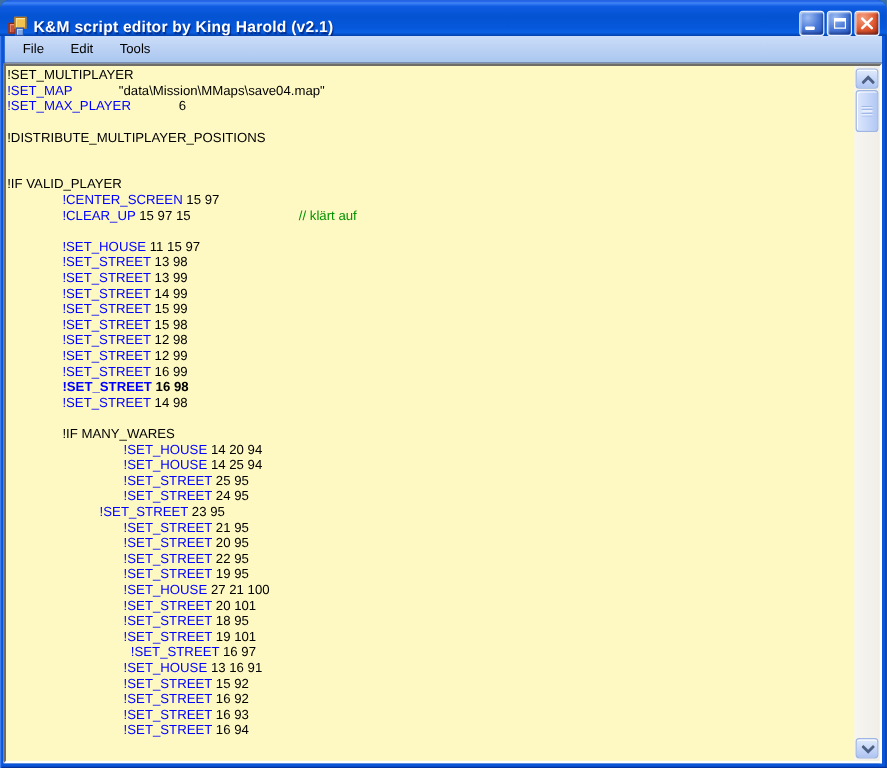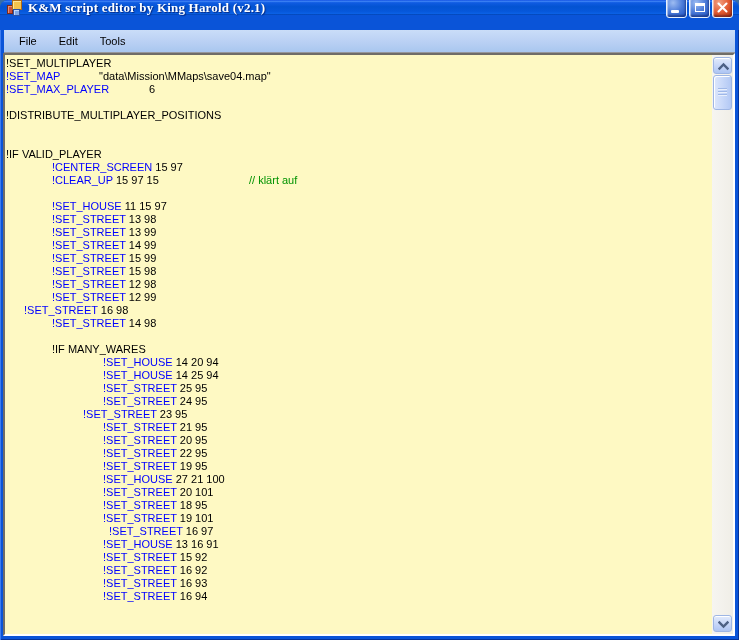--- a/index.html
+++ b/index.html
@@ -5,24 +5,24 @@
   * { margin:0; padding:0; box-sizing:border-box; }
   html,body { width:739px; height:640px; background:#3A6EA5; font-family:"Liberation Sans", sans-serif; }
 
   .window {
     position:relative; width:739px; height:640px;
     background:#0A54D8; border-radius:8px 8px 0 0; overflow:hidden;
   }
 
   
   .titlebar {
-    position:absolute; top:0; left:0; width:739px; height:15px;
+    position:absolute; top:0; left:0; width:739px; height:30px;
     border-radius:8px 8px 0 0;
     background:linear-gradient(180deg,#2A66DE 0%,#1E5FE8 3%,#4186F6 8%,#0F5BE2 18%,#0353D2 45%,#0657DA 75%,#0A60E4 90%,#0240AC 100%);
-    display:flex; align-items:center;font-family:Liberation Serif, serif;
+    display:flex; align-items:flex-end;
   }
   .app-icon { position:relative; width:16px; height:16px; margin:0 5px 0 7px; flex:0 0 auto; }
   .app-icon .sq-orange { position:absolute; right:1px; top:0; width:10px; height:10px; background:#F4C34D; border:1px solid #B06A14; box-shadow:inset 1px 1px 0 #FDE79A; }
   .app-icon .sq-red { position:absolute; left:0; bottom:2px; width:6px; height:9px; background:#C8503C; border:1px solid #7D2A1A; box-shadow:inset 1px 1px 0 #E89078; }
   .app-icon .sq-blue { position:absolute; left:6px; bottom:0; width:7px; height:7px; background:#7FA8E8; border:1px solid #2B52A8; box-shadow:inset 1px 1px 0 #C2D7F8; }
   .title-text {
     color:#fff; font-size:13px; font-weight:bold; letter-spacing:0.2px;
     text-shadow:1px 1px 1px rgba(0,0,60,.55); white-space:nowrap; flex:1 1 auto;
   }
   .win-controls { display:flex; gap:2px; margin-right:6px; }
@@ -126,21 +126,22 @@
         <div class="code-line" style="padding-left: 47px;"><span class="seg-cmd">!CLEAR_UP</span><span class="seg-txt"> 15 97 15</span><span class="seg-com" style="position: absolute; left: 244px;">// klärt auf</span></div>
         <div class="code-line" style="padding-left: 1px;"></div>
         <div class="code-line" style="padding-left: 47px;"><span class="seg-cmd">!SET_HOUSE</span><span class="seg-txt"> 11 15 97</span></div>
         <div class="code-line" style="padding-left: 47px;"><span class="seg-cmd">!SET_STREET</span><span class="seg-txt"> 13 98</span></div>
         <div class="code-line" style="padding-left: 47px;"><span class="seg-cmd">!SET_STREET</span><span class="seg-txt"> 13 99</span></div>
         <div class="code-line" style="padding-left: 47px;"><span class="seg-cmd">!SET_STREET</span><span class="seg-txt"> 14 99</span></div>
         <div class="code-line" style="padding-left: 47px;"><span class="seg-cmd">!SET_STREET</span><span class="seg-txt"> 15 99</span></div>
         <div class="code-line" style="padding-left: 47px;"><span class="seg-cmd">!SET_STREET</span><span class="seg-txt"> 15 98</span></div>
         <div class="code-line" style="padding-left: 47px;"><span class="seg-cmd">!SET_STREET</span><span class="seg-txt"> 12 98</span></div>
         <div class="code-line" style="padding-left: 47px;"><span class="seg-cmd">!SET_STREET</span><span class="seg-txt"> 12 99</span></div>
-        <div class="code-line" style="padding-left: 19px;"><span class="seg-cmd">!SET_STREET</span><span class="seg-txt"> 16 98</span></div>
+        <div class="code-line" style="padding-left: 47px;"><span class="seg-cmd">!SET_STREET</span><span class="seg-txt"> 16 99</span></div>
+        <div class="code-line" style="padding-left: 47px; font-weight: bold;"><span class="seg-cmd">!SET_STREET</span><span class="seg-txt"> 16 98</span></div>
         <div class="code-line" style="padding-left: 47px;"><span class="seg-cmd">!SET_STREET</span><span class="seg-txt"> 14 98</span></div>
         <div class="code-line" style="padding-left: 1px;"></div>
         <div class="code-line" style="padding-left: 47px;"><span class="seg-txt">!IF MANY_WARES</span></div>
         <div class="code-line" style="padding-left: 98px;"><span class="seg-cmd">!SET_HOUSE</span><span class="seg-txt"> 14 20 94</span></div>
         <div class="code-line" style="padding-left: 98px;"><span class="seg-cmd">!SET_HOUSE</span><span class="seg-txt"> 14 25 94</span></div>
         <div class="code-line" style="padding-left: 98px;"><span class="seg-cmd">!SET_STREET</span><span class="seg-txt"> 25 95</span></div>
         <div class="code-line" style="padding-left: 98px;"><span class="seg-cmd">!SET_STREET</span><span class="seg-txt"> 24 95</span></div>
         <div class="code-line" style="padding-left: 78px;"><span class="seg-cmd">!SET_STREET</span><span class="seg-txt"> 23 95</span></div>
         <div class="code-line" style="padding-left: 98px;"><span class="seg-cmd">!SET_STREET</span><span class="seg-txt"> 21 95</span></div>
         <div class="code-line" style="padding-left: 98px;"><span class="seg-cmd">!SET_STREET</span><span class="seg-txt"> 20 95</span></div>

